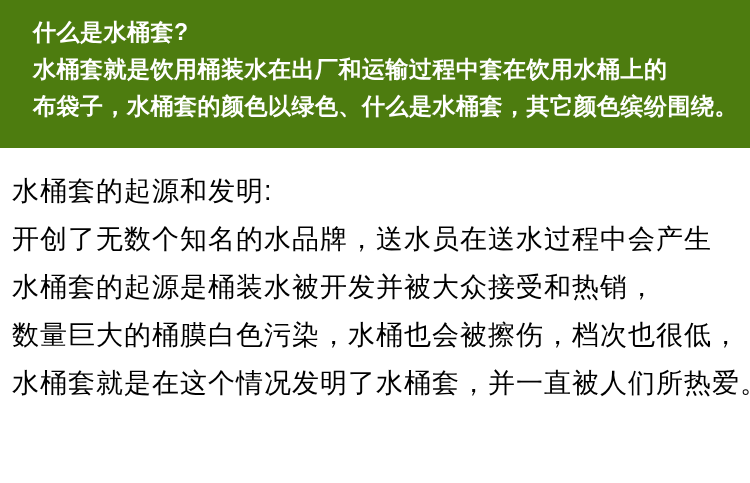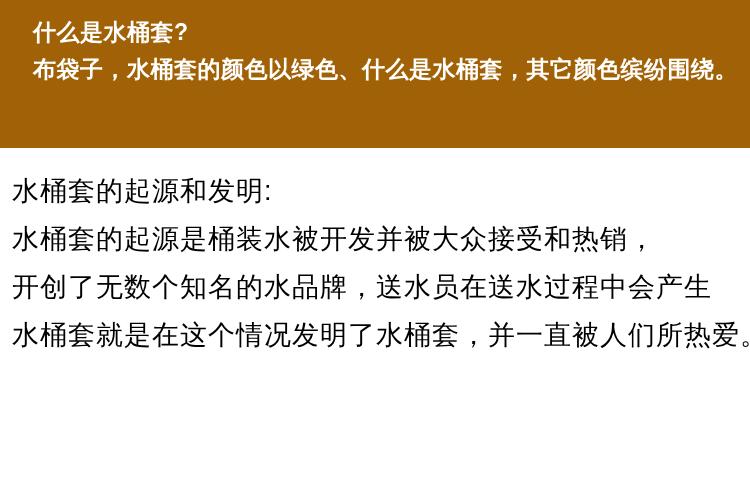--- a/index.html
+++ b/index.html
@@ -19,21 +19,21 @@
     position: relative;
     background: #ffffff;
   }
   
   .banner {
     position: absolute;
     left: 0;
     top: 0;
     width: 750px;
     height: 148px;
-    background: #a16207;
+    background: #4d7c0f;
     box-sizing: border-box;
     padding: 14px 20px 0 33px;
   }
   .banner p {
     margin: 0;
     color: #ffffff;
     font-size: 23px;
     font-weight: bold;
     line-height: 37px;
     letter-spacing: 0.5px;
@@ -58,23 +58,25 @@
     white-space: nowrap;
   }
 </style>
 </head>
 <body>
 
 <div class="page">
 
   <div class="banner">
     <p>什么是水桶套?</p>
+    <p>水桶套就是饮用桶装水在出厂和运输过程中套在饮用水桶上的</p>
     <p>布袋子，水桶套的颜色以绿色、什么是水桶套，其它颜色缤纷围绕。</p>
   </div>
 
   <div class="article">
     <p>水桶套的起源和发明:</p>
+    <p>开创了无数个知名的水品牌，送水员在送水过程中会产生</p>
     <p>水桶套的起源是桶装水被开发并被大众接受和热销，</p>
-    <p>开创了无数个知名的水品牌，送水员在送水过程中会产生</p>
+    <p>数量巨大的桶膜白色污染，水桶也会被擦伤，档次也很低，</p>
     <p>水桶套就是在这个情况发明了水桶套，并一直被人们所热爱。</p>
   </div>
 
 </div>
 
 </body></html>

